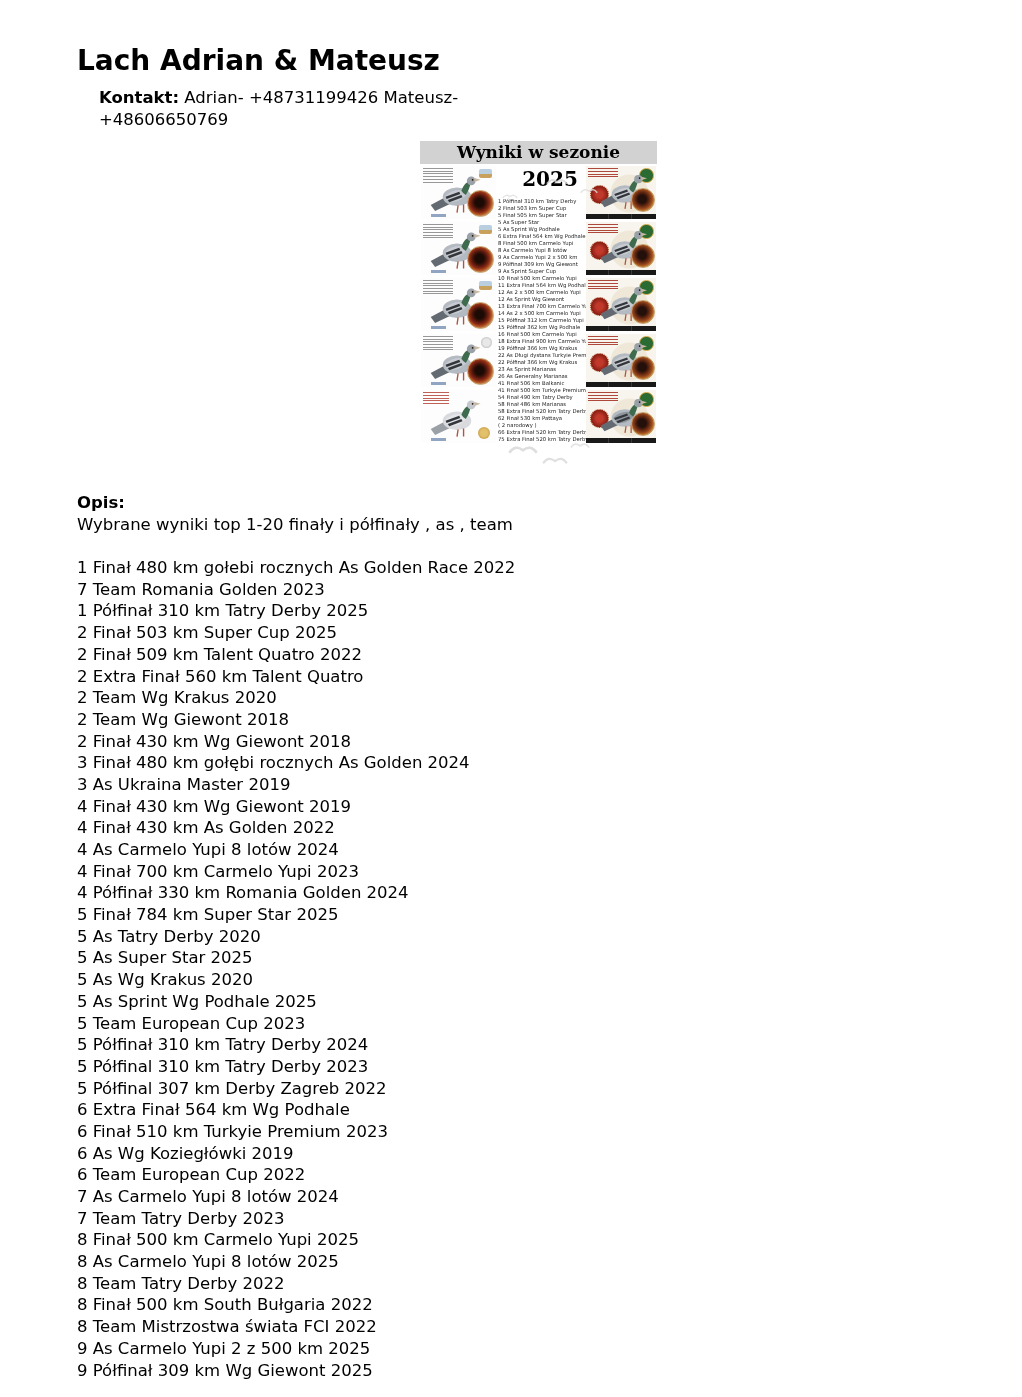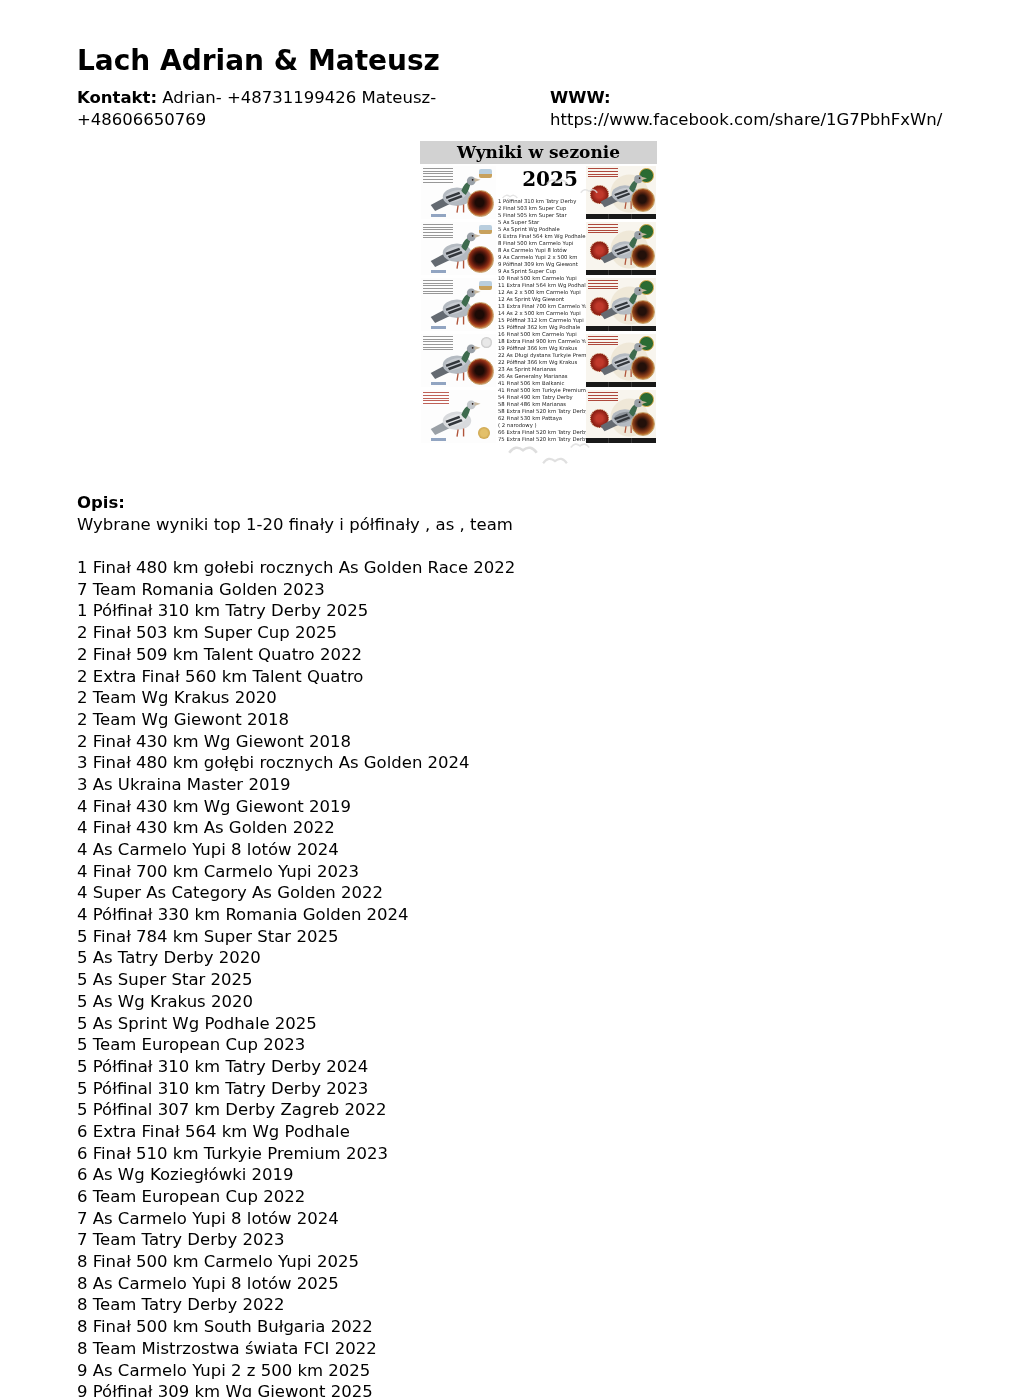--- a/index.html
+++ b/index.html
@@ -4,21 +4,21 @@
 <style>
   html,body { margin:0; padding:0; background:#ffffff; }
   .page {
     position:relative; width:1022px; height:1397px; overflow:hidden;
     background:#ffffff; box-sizing:border-box;
     padding:45px 77px 0 77px;
     font-family:"DejaVu Sans","Liberation Sans",sans-serif; color:#000;
   }
   h1.page-title { margin:0 0 10px 0; font-size:28px; line-height:32px; font-weight:bold; }
   .header-row { display:flex; font-size:16.5px; line-height:22px; }
-  .contact-col { width:473px; }
+  .contact-col { width:473px;margin-left:22px; }
   .contact-inner { width:400px; }
   .bold { font-weight:bold; }
   .www-col { flex:1; }
   .www-url { color:#000; text-decoration:none; cursor:pointer; }
 
   
   .poster { position:relative; width:237px; height:331px; margin:10px 0 0 343px; background:#fff; }
   .poster-titlebar {
     height:23px; background:#d2d2d2; text-align:center;
     font-family:"DejaVu Serif","Liberation Serif",serif; font-weight:bold;
@@ -101,24 +101,20 @@
 <div class="page">
 
   <h1 class="page-title">Lach Adrian &amp; Mateusz</h1>
 
   <div class="header-row">
     <div class="contact-col">
       <div class="contact-inner">
         <span class="bold">Kontakt:</span>
         <span>Adrian- +48731199426 Mateusz- +48606650769</span>
       </div>
-    </div>
-    <div class="www-col">
-      <div class="bold">WWW:</div>
-      <div class="www-url">https://www.facebook.com/share/1G7PbhFxWn/</div>
     </div>
   </div>
 
   <div class="poster">
     <div class="poster-titlebar">Wyniki w sezonie</div>
     <div class="poster-body">
       <div class="pcol left" id="left-col">
           <div class="photo left-photo">
             <div class="ped-block"></div>
             <div class="emblem"></div>
@@ -381,21 +377,20 @@
         <div class="result-line">2 Extra Finał 560 km Talent Quatro</div>
         <div class="result-line">2 Team Wg Krakus 2020</div>
         <div class="result-line">2 Team Wg Giewont 2018</div>
         <div class="result-line">2 Finał 430 km Wg Giewont 2018</div>
         <div class="result-line">3 Finał 480 km gołębi rocznych As Golden 2024</div>
         <div class="result-line">3 As Ukraina Master 2019</div>
         <div class="result-line">4 Finał 430 km Wg Giewont 2019</div>
         <div class="result-line">4 Finał 430 km As Golden 2022</div>
         <div class="result-line">4 As Carmelo Yupi 8 lotów 2024</div>
         <div class="result-line">4 Finał 700 km Carmelo Yupi 2023</div>
-        <div class="result-line">4 Super As Category As Golden 2022</div>
         <div class="result-line">4 Półfinał 330 km Romania Golden 2024</div>
         <div class="result-line">5 Finał 784 km Super Star 2025</div>
         <div class="result-line">5 As Tatry Derby 2020</div>
         <div class="result-line">5 As Super Star 2025</div>
         <div class="result-line">5 As Wg Krakus 2020</div>
         <div class="result-line">5 As Sprint Wg Podhale 2025</div>
         <div class="result-line">5 Team European Cup 2023</div>
         <div class="result-line">5 Półfinał 310 km Tatry Derby 2024</div>
         <div class="result-line">5 Półfinal 310 km Tatry Derby 2023</div>
         <div class="result-line">5 Półfinal 307 km Derby Zagreb 2022</div>

